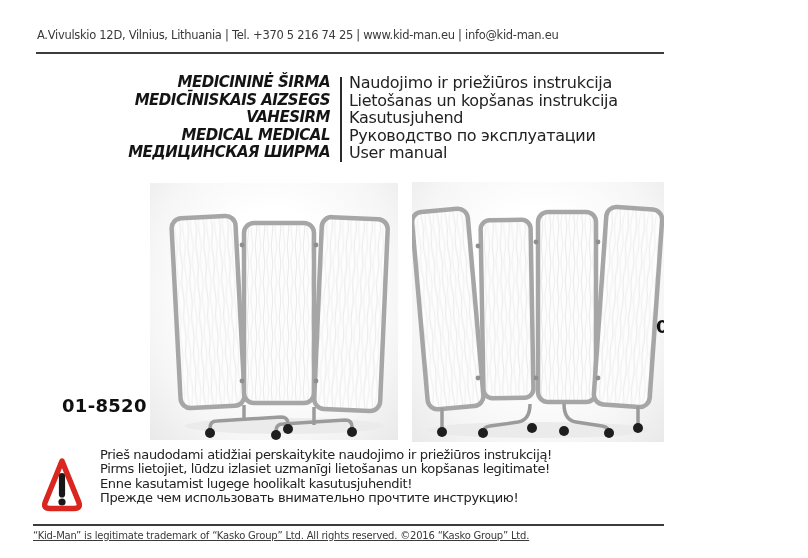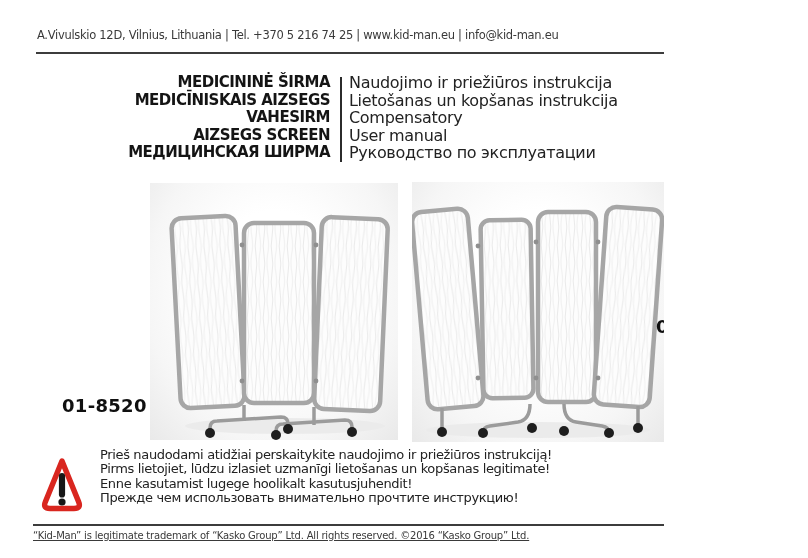--- a/index.html
+++ b/index.html
@@ -8,21 +8,21 @@
     font-family:"DejaVu Sans","Liberation Sans",sans-serif; color:#2b2b2b; overflow:hidden;
   }
   
   .header-contact { position:absolute; left:37px; top:28px; font-size:11.5px; letter-spacing:-0.3px; color:#3a3a3a; white-space:nowrap; }
   .logo { position:absolute; left:612px; top:5px; width:170px; height:50px; }
   .logo-heart { position:absolute; left:2px; top:3px; }
   .logo-word { position:absolute; left:48px; top:4px; font-size:27px; font-weight:bold; letter-spacing:-1.5px; color:#2d3192; white-space:nowrap; }
   .logo-tagline { position:absolute; left:54px; top:37px; font-size:10.5px; font-style:italic; color:#4a72b8; white-space:nowrap; }
   .rule-top { position:absolute; left:36px; top:52px; width:741px; height:2px; background:#3c3c3c; }
   
-  .col-products { position:absolute; left:0px; top:74px; width:330px; text-align:right; }
+  .col-products { position:absolute; left:0px; top:74px; width:330px; text-align:right;font-style:italic; }
   .col-products div { font-weight:bold; font-size:15px; line-height:17.6px; letter-spacing:-0.5px; color:#141414; white-space:nowrap; }
   .title-divider { position:absolute; left:340px; top:77px; width:2px; height:85px; background:#2b2b2b; }
   .col-manuals { position:absolute; left:349px; top:74px; }
   .col-manuals div { font-size:16px; line-height:17.6px; letter-spacing:-0.3px; color:#222222; white-space:nowrap; }
   
   .photo { position:absolute; background:radial-gradient(ellipse at 50% 42%, #ffffff 38%, #f6f6f6 72%, #e9e9e9 100%); }
   #photo1 { left:150px; top:183px; width:248px; height:257px; }
   #photo2 { left:412px; top:182px; width:252px; height:260px; }
   .code { position:absolute; font-weight:bold; font-size:18px; letter-spacing:0.3px; color:#101010; white-space:nowrap; }
   #code1 { left:62px; top:395px; }
@@ -42,30 +42,30 @@
 
   <div class="header-contact">A.Vivulskio 12D, Vilnius, Lithuania | Tel. +370 5 216 74 25 | www.kid-man.eu | info@kid-man.eu</div>
 
 
   <div class="rule-top"></div>
 
   <div class="col-products">
     <div>MEDICININĖ ŠIRMA</div>
     <div>MEDICĪNISKAIS AIZSEGS</div>
     <div>VAHESIRM</div>
-    <div>AIZSEGS SCREEN</div>
+    <div>MEDICAL MEDICAL</div>
     <div>МЕДИЦИНСКАЯ ШИРМА</div>
   </div>
   <div class="title-divider"></div>
   <div class="col-manuals">
     <div>Naudojimo ir priežiūros instrukcija</div>
     <div>Lietošanas un kopšanas instrukcija</div>
-    <div>Compensatory</div>
+    <div>Kasutusjuhend</div>
+    <div>Руководство по эксплуатации</div>
     <div>User manual</div>
-    <div>Руководство по эксплуатации</div>
   </div>
 
   <div class="photo" id="photo1">
     <svg width="248" height="257" viewBox="0 0 248 257">
       <defs>
         <pattern id="plA" width="8" height="36" patternUnits="userSpaceOnUse">
           <rect width="8" height="36" fill="#fdfdfd"></rect>
           <path d="M2 0 q1.6 9 0 18 t0 18" stroke="#eaeaea" stroke-width="1" fill="none"></path>
           <path d="M5.5 0 q-1.2 9 0.4 18 t-0.4 18" stroke="#f2f2f2" stroke-width="1.2" fill="none"></path>
         </pattern>

